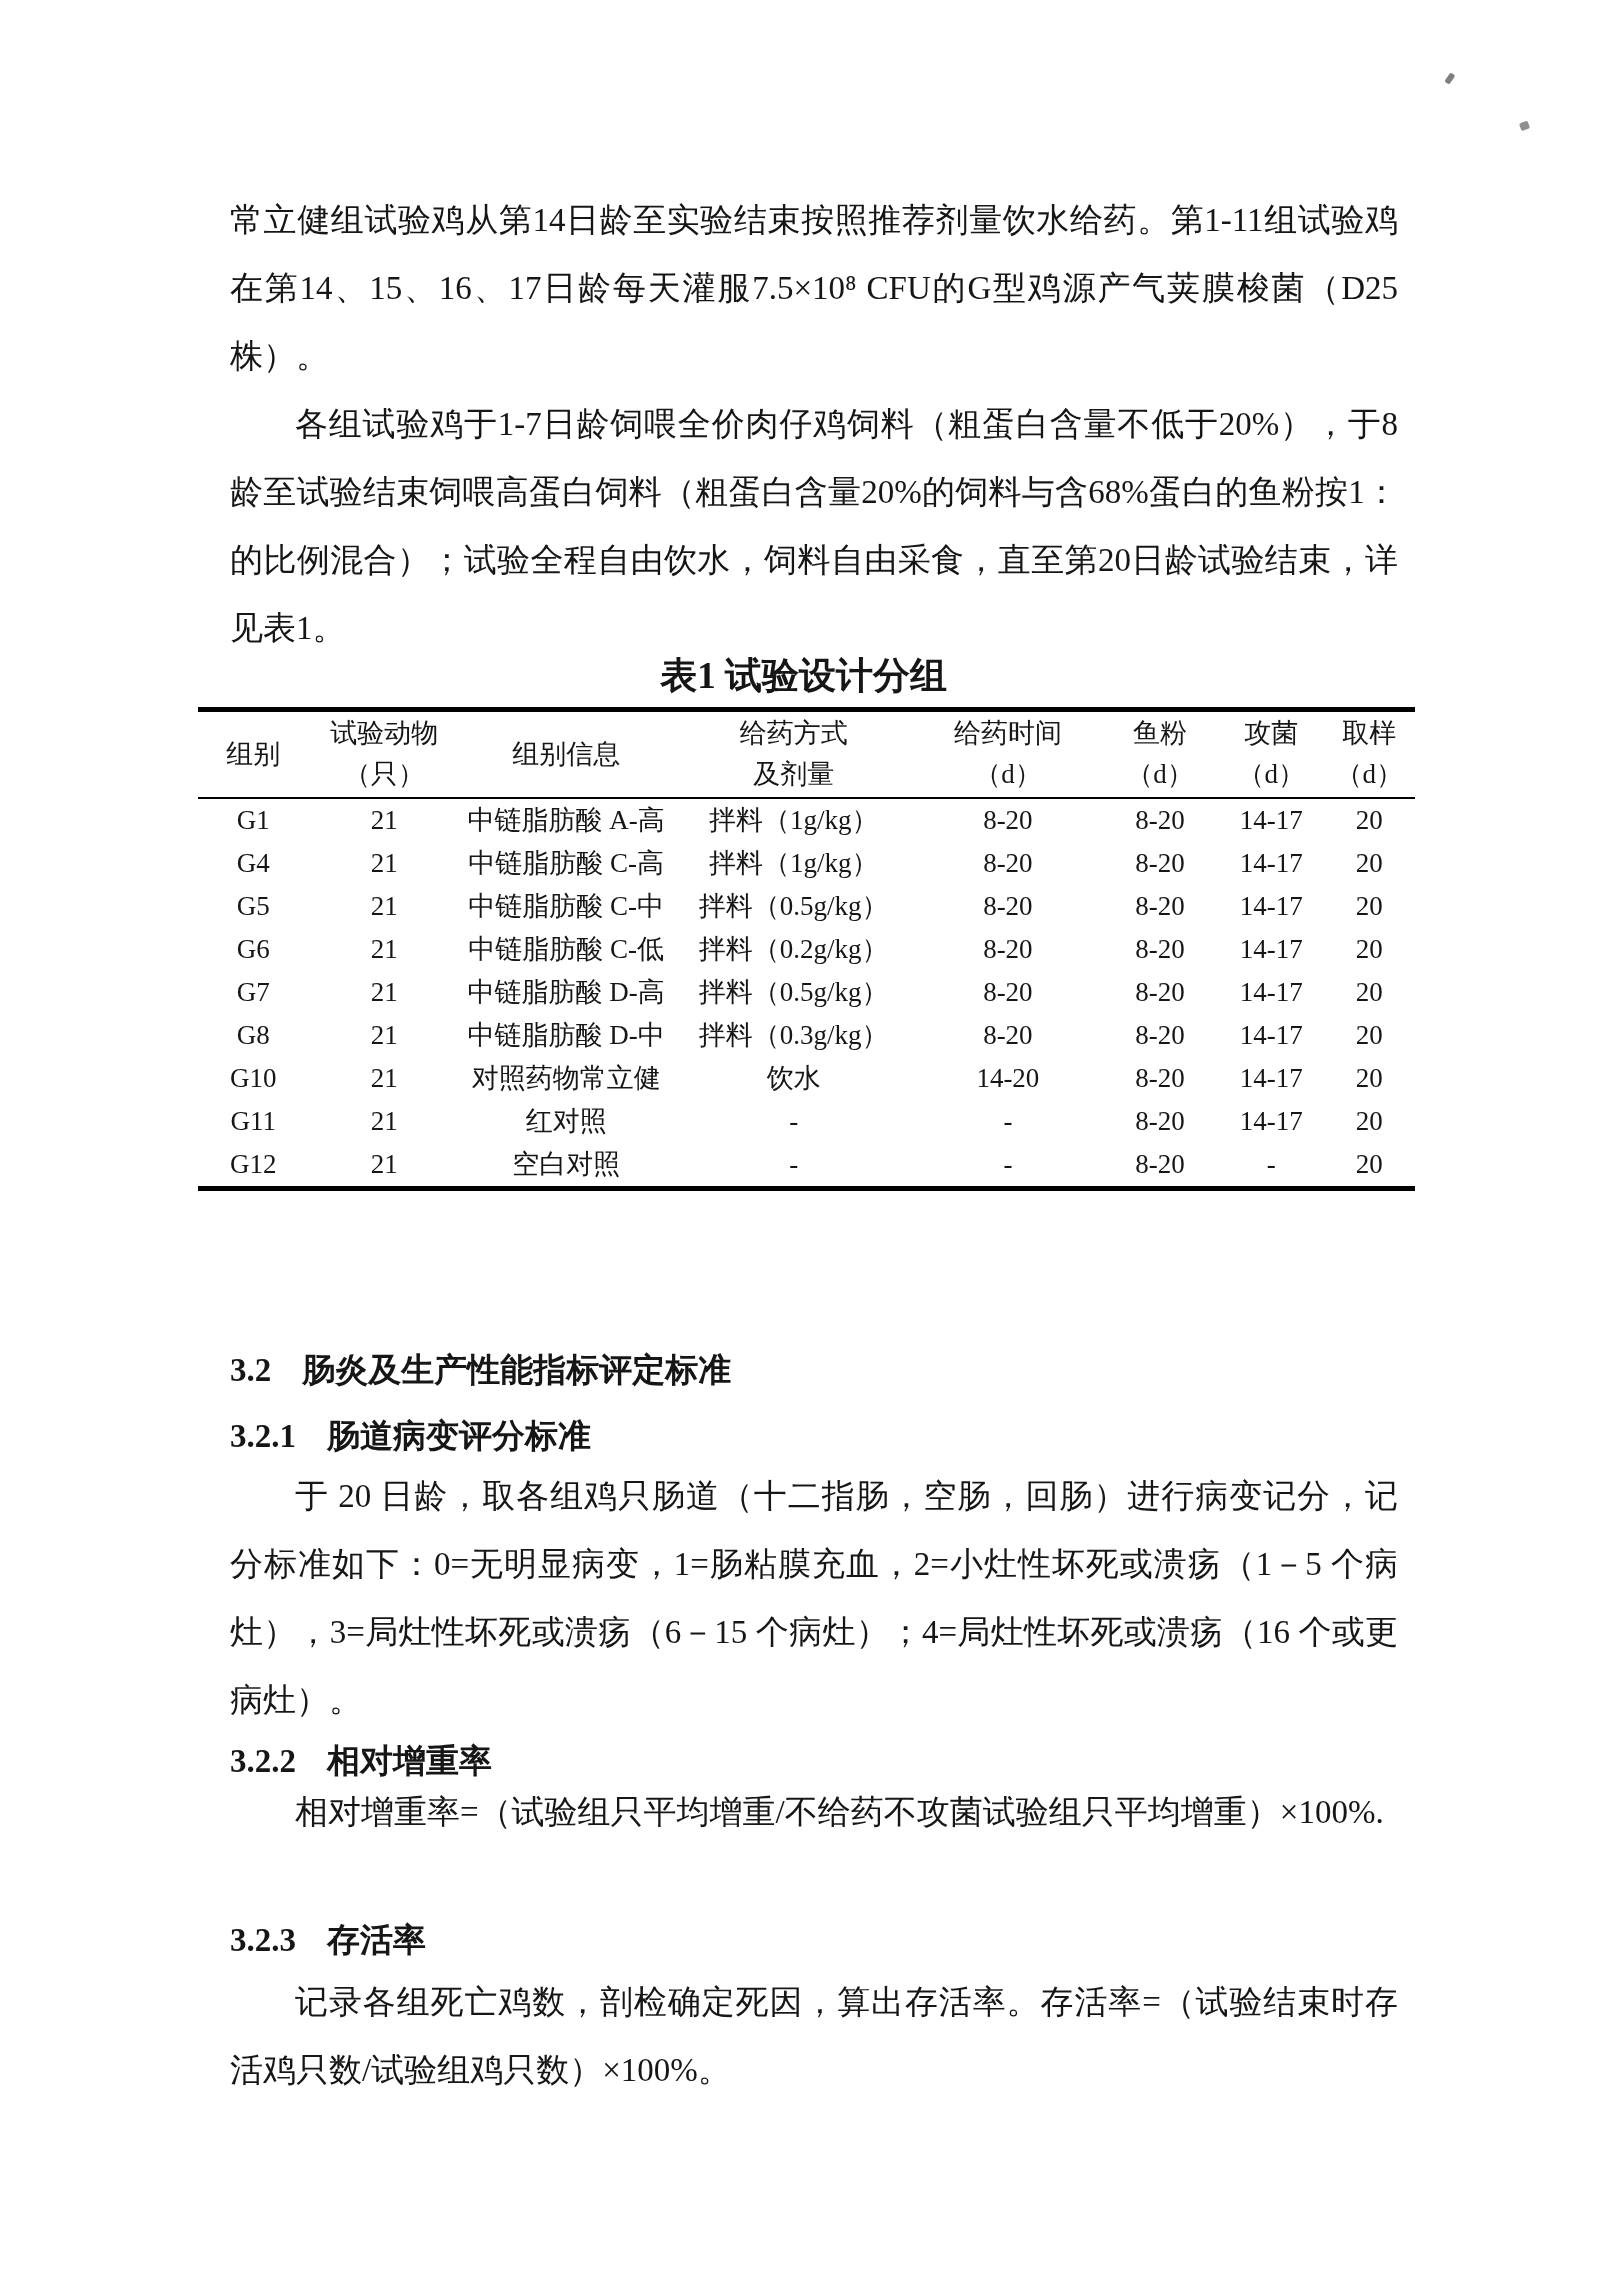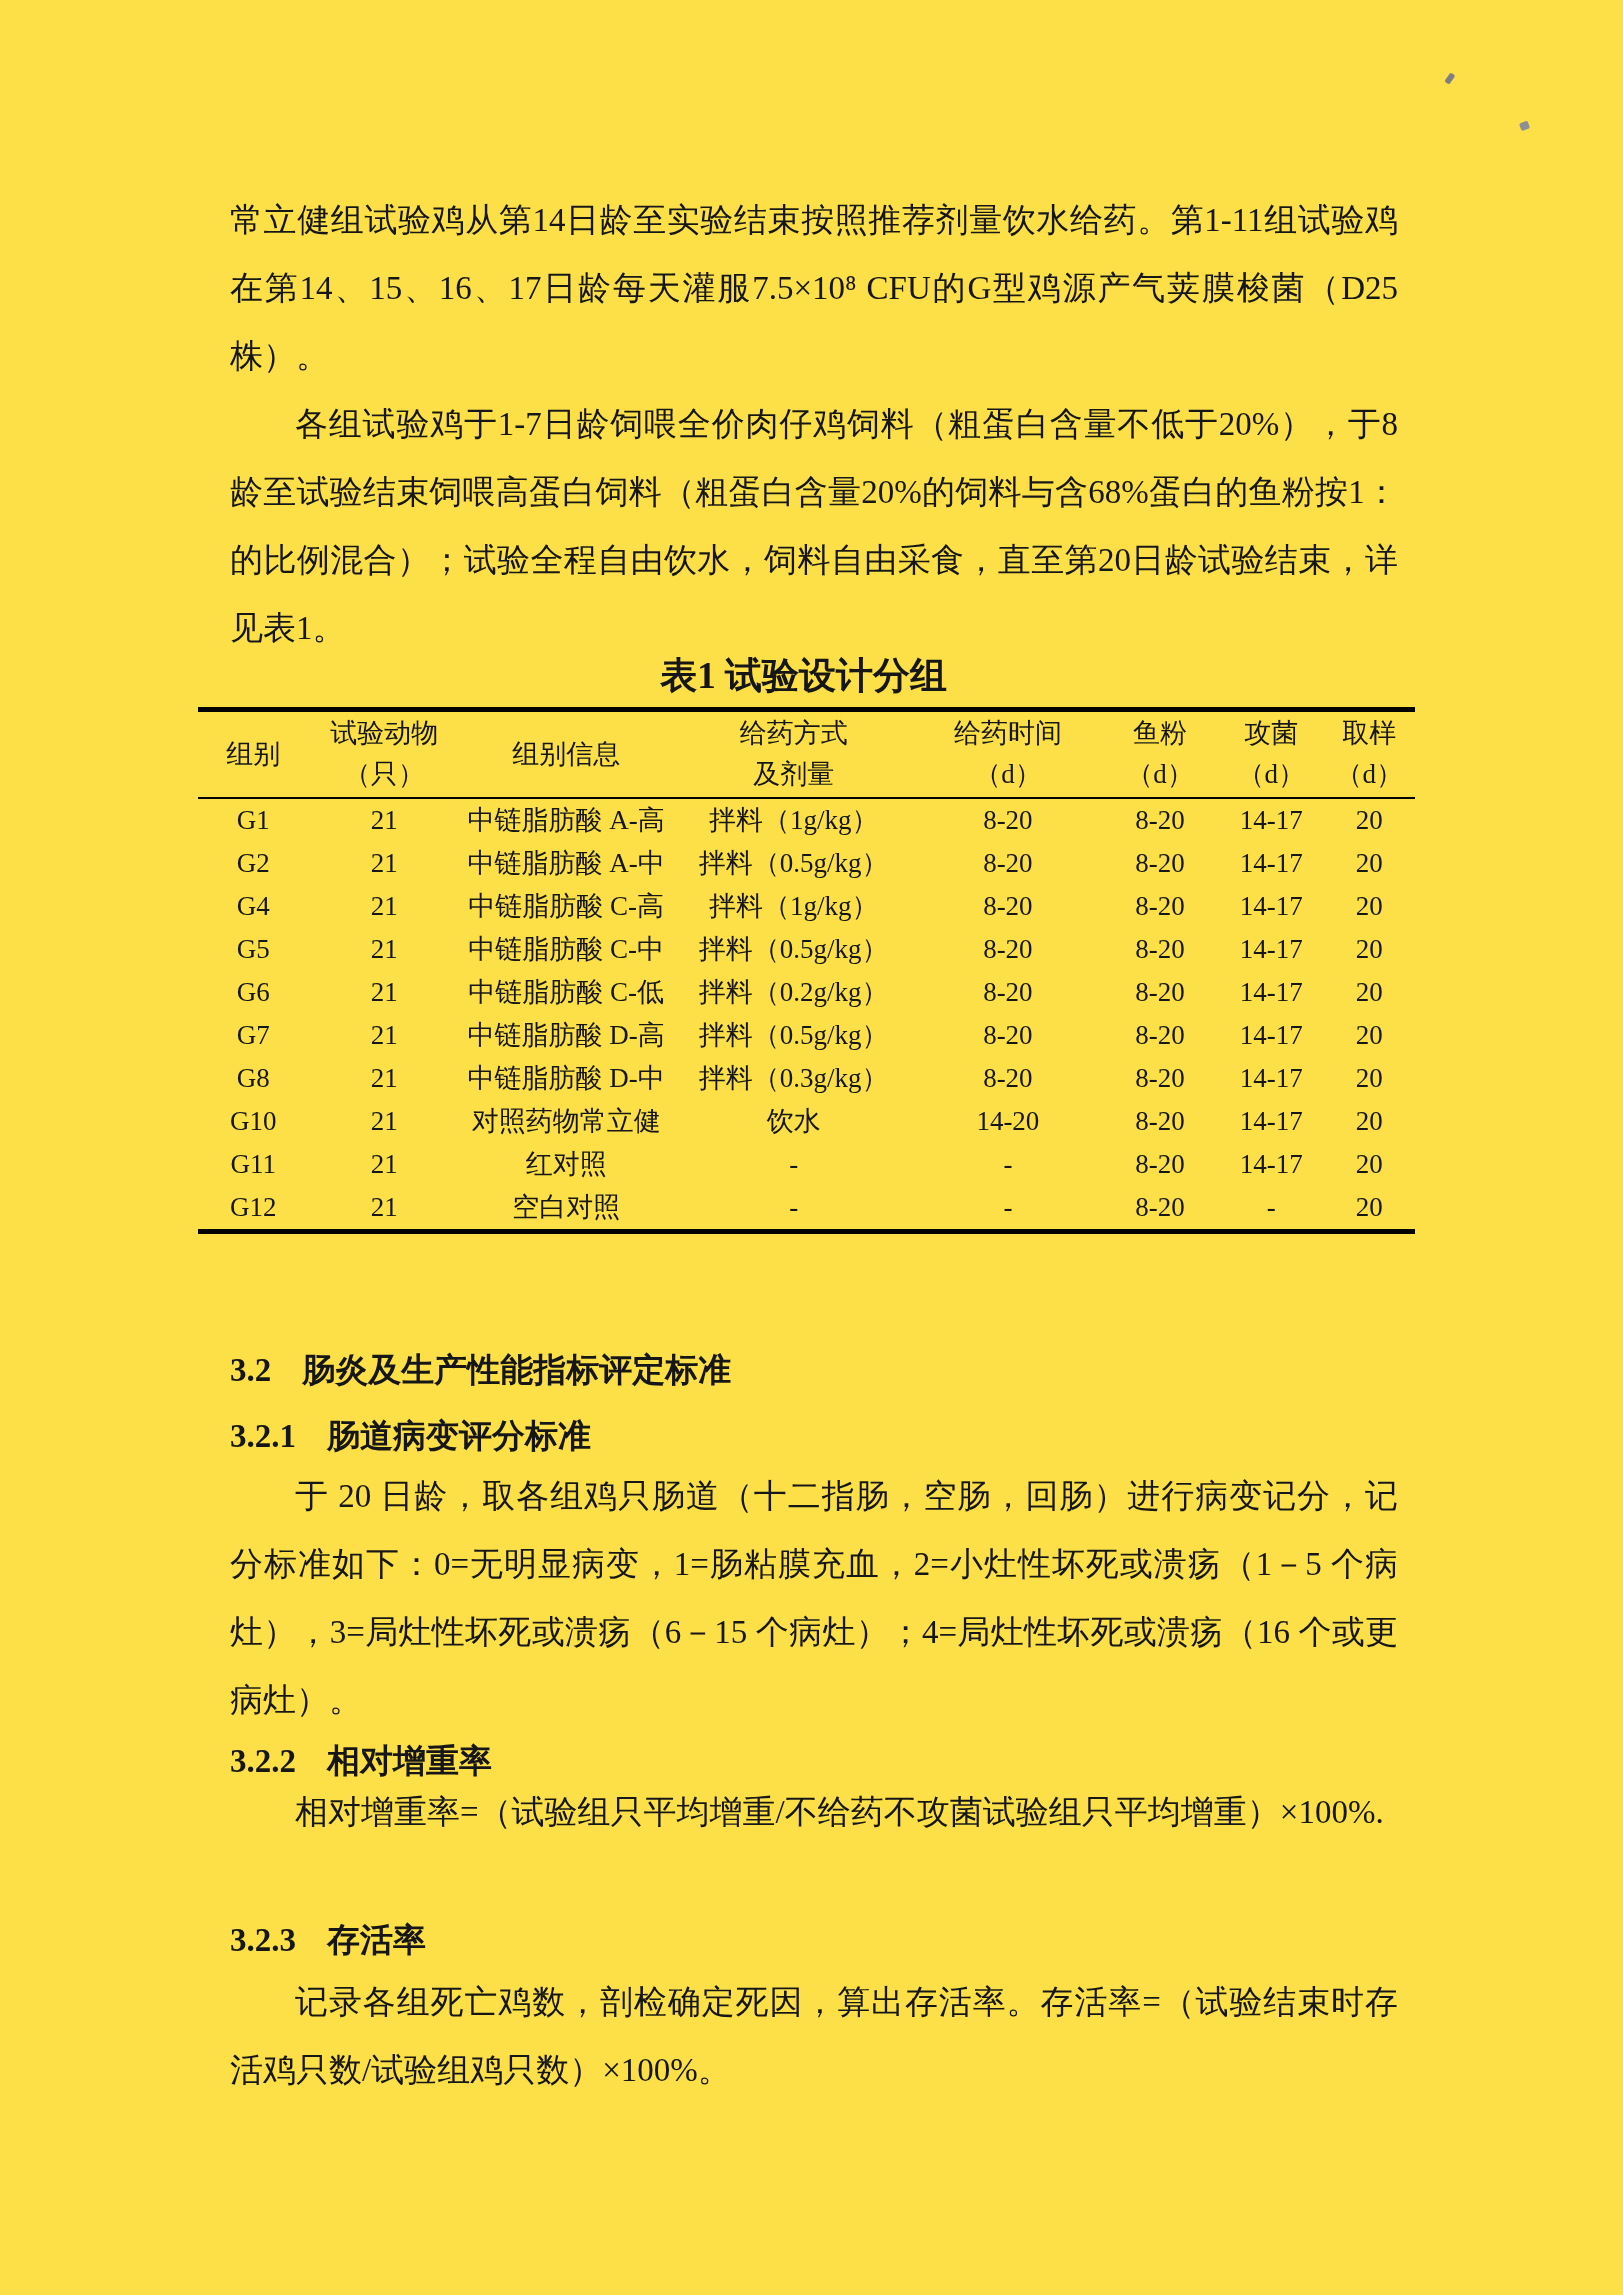--- a/index.html
+++ b/index.html
@@ -1,18 +1,18 @@
 <!DOCTYPE html>
 <html style="font-size:10.5px"><head>
 <meta charset="utf-8">
 <style>
   html,body { margin:0; padding:0; background:#e8e8e8; }
   .page {
     position:relative; width:1623px; height:2295px; margin:0 auto;
-    background:#fde047; overflow:hidden; color:#161616;
+    background:#ffffff; overflow:hidden; color:#161616;
     font-family:"Liberation Serif","DejaVu Serif",serif;
   }
   
   .para { position:absolute; left:230px; width:1168px; }
   .pline {
     height:68px; line-height:68px; font-size:33px;
     text-align:justify; text-align-last:justify;
     overflow:hidden; white-space:normal;
   }
   .para .pline:last-child { text-align-last:left; }
@@ -119,30 +119,20 @@
         <td>G1</td>
         <td>21</td>
         <td>中链脂肪酸 A-高</td>
         <td>拌料（1g/kg）</td>
         <td>8-20</td>
         <td>8-20</td>
         <td>14-17</td>
         <td>20</td>
       </tr>
         <tr>
-        <td>G2</td>
-        <td>21</td>
-        <td>中链脂肪酸 A-中</td>
-        <td>拌料（0.5g/kg）</td>
-        <td>8-20</td>
-        <td>8-20</td>
-        <td>14-17</td>
-        <td>20</td>
-      </tr>
-        <tr>
         <td>G4</td>
         <td>21</td>
         <td>中链脂肪酸 C-高</td>
         <td>拌料（1g/kg）</td>
         <td>8-20</td>
         <td>8-20</td>
         <td>14-17</td>
         <td>20</td>
       </tr>
         <tr>

